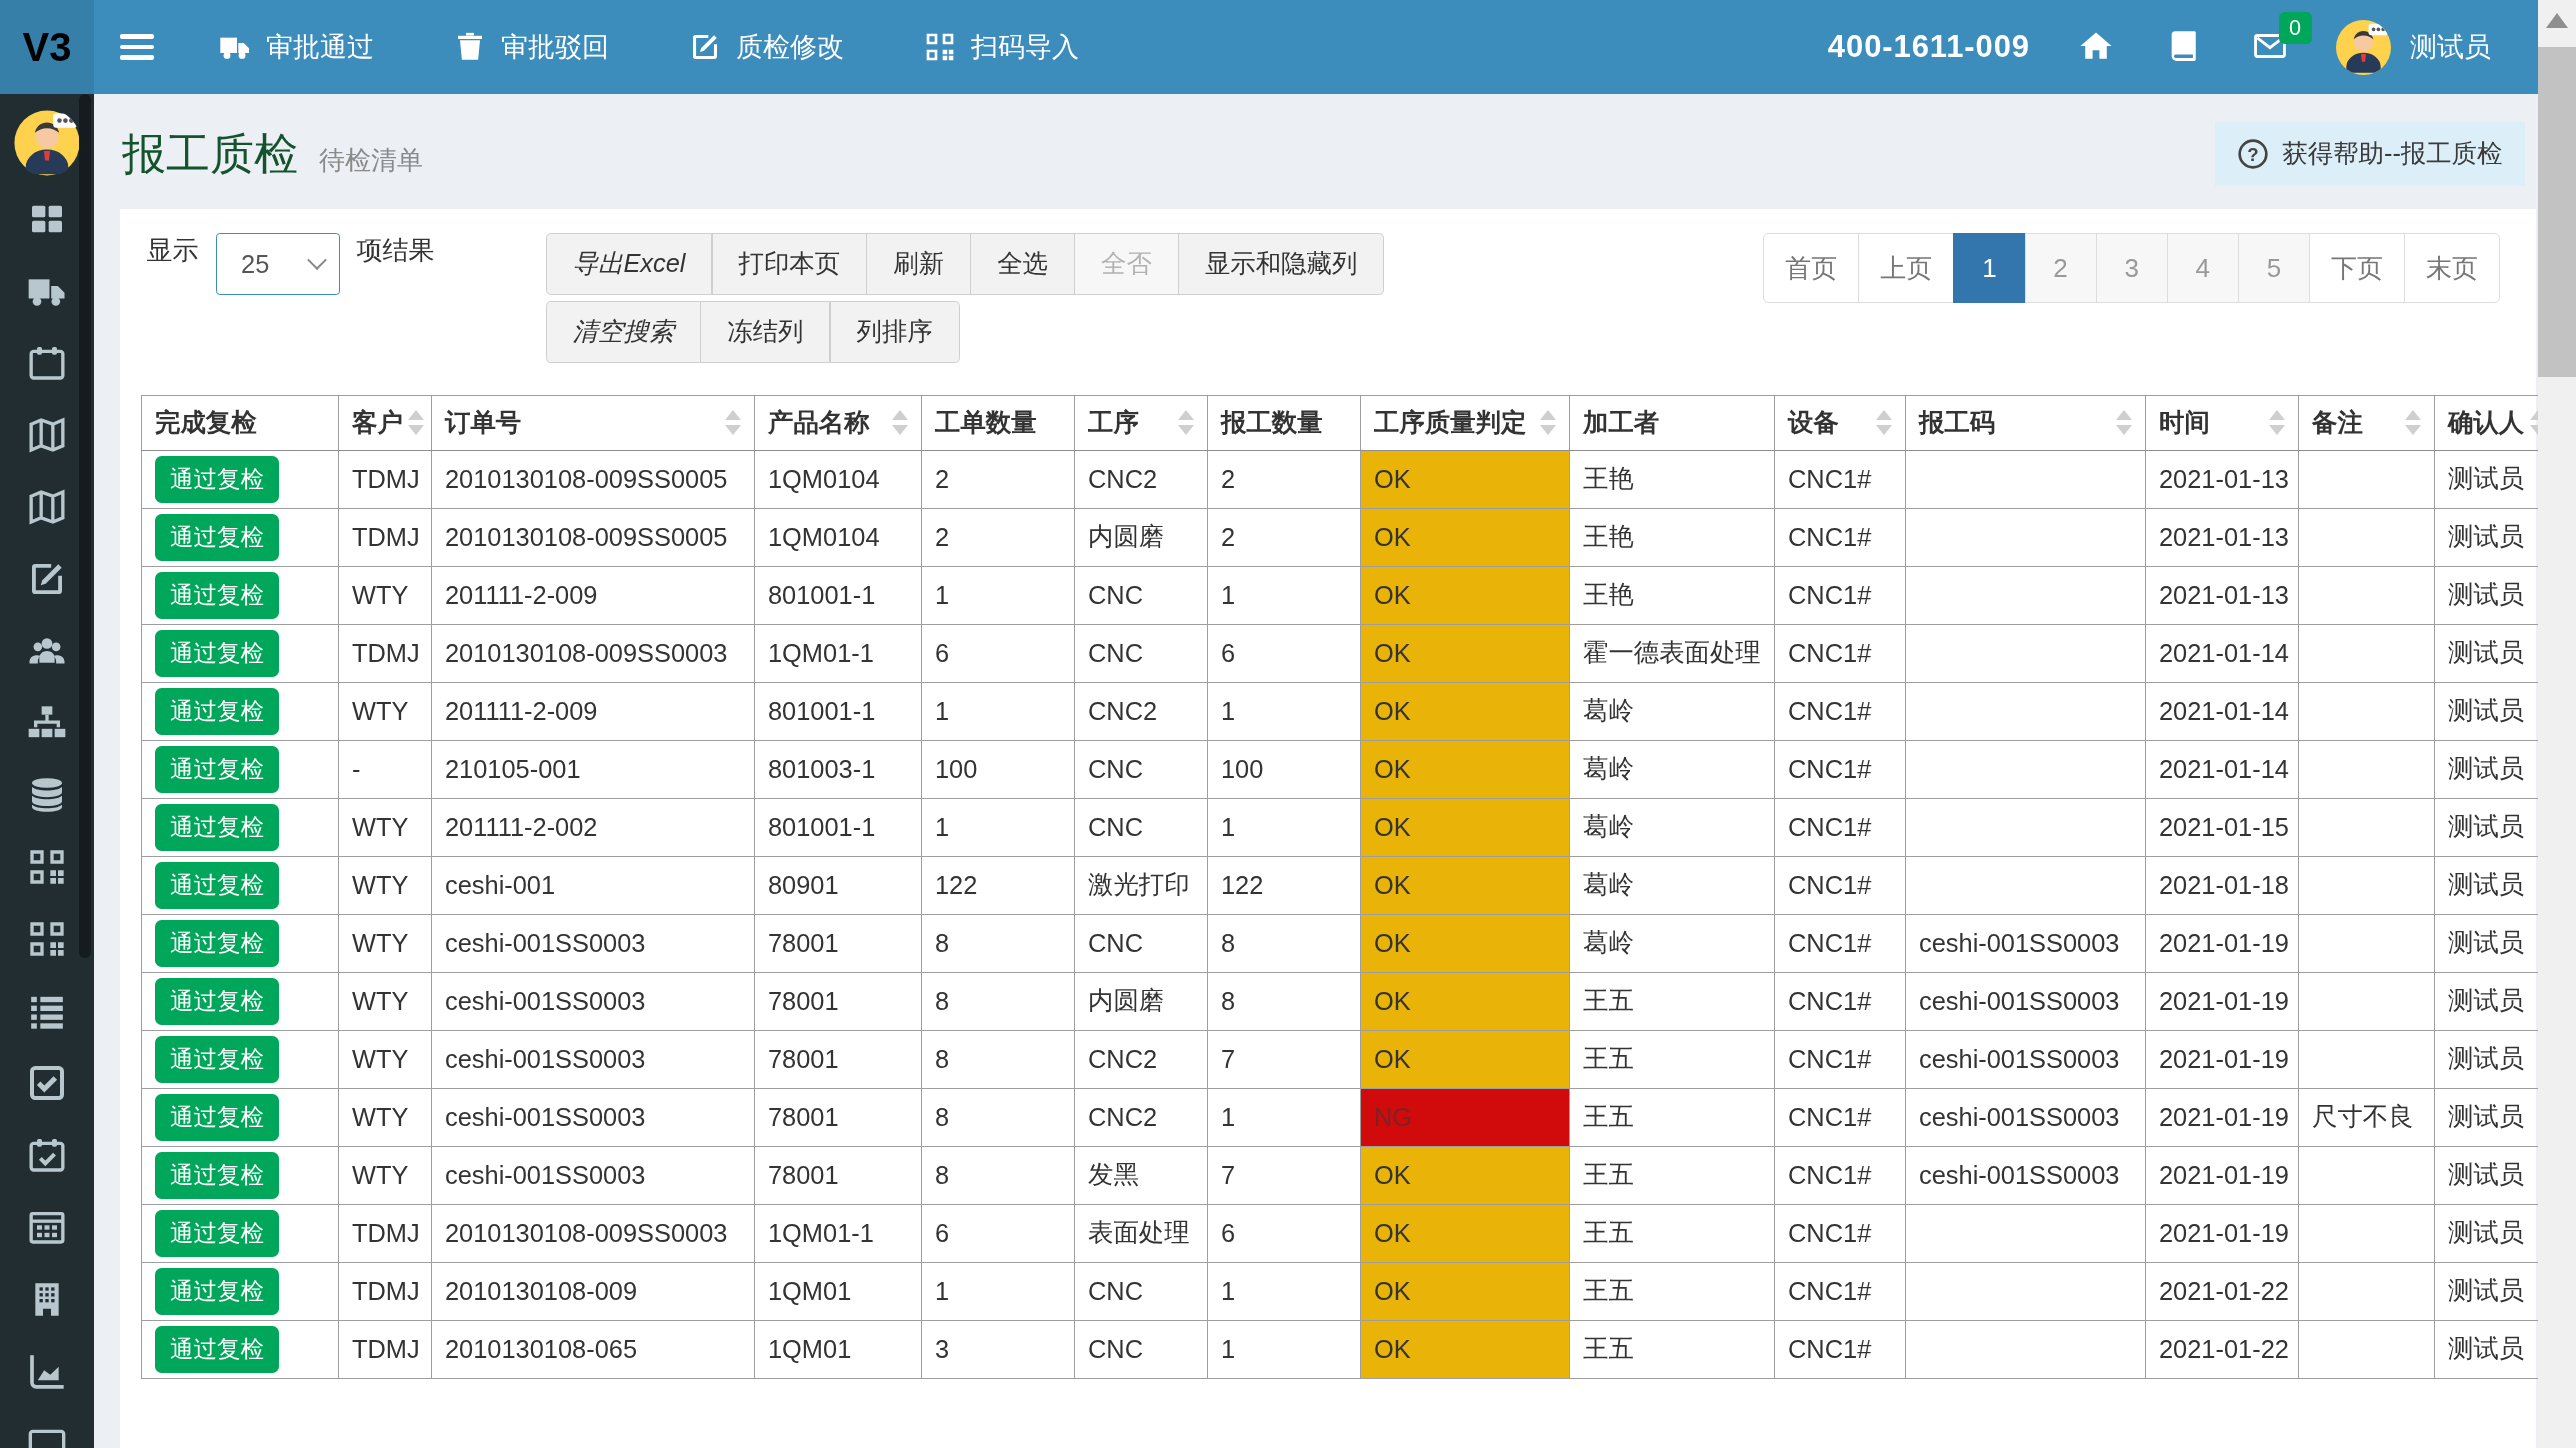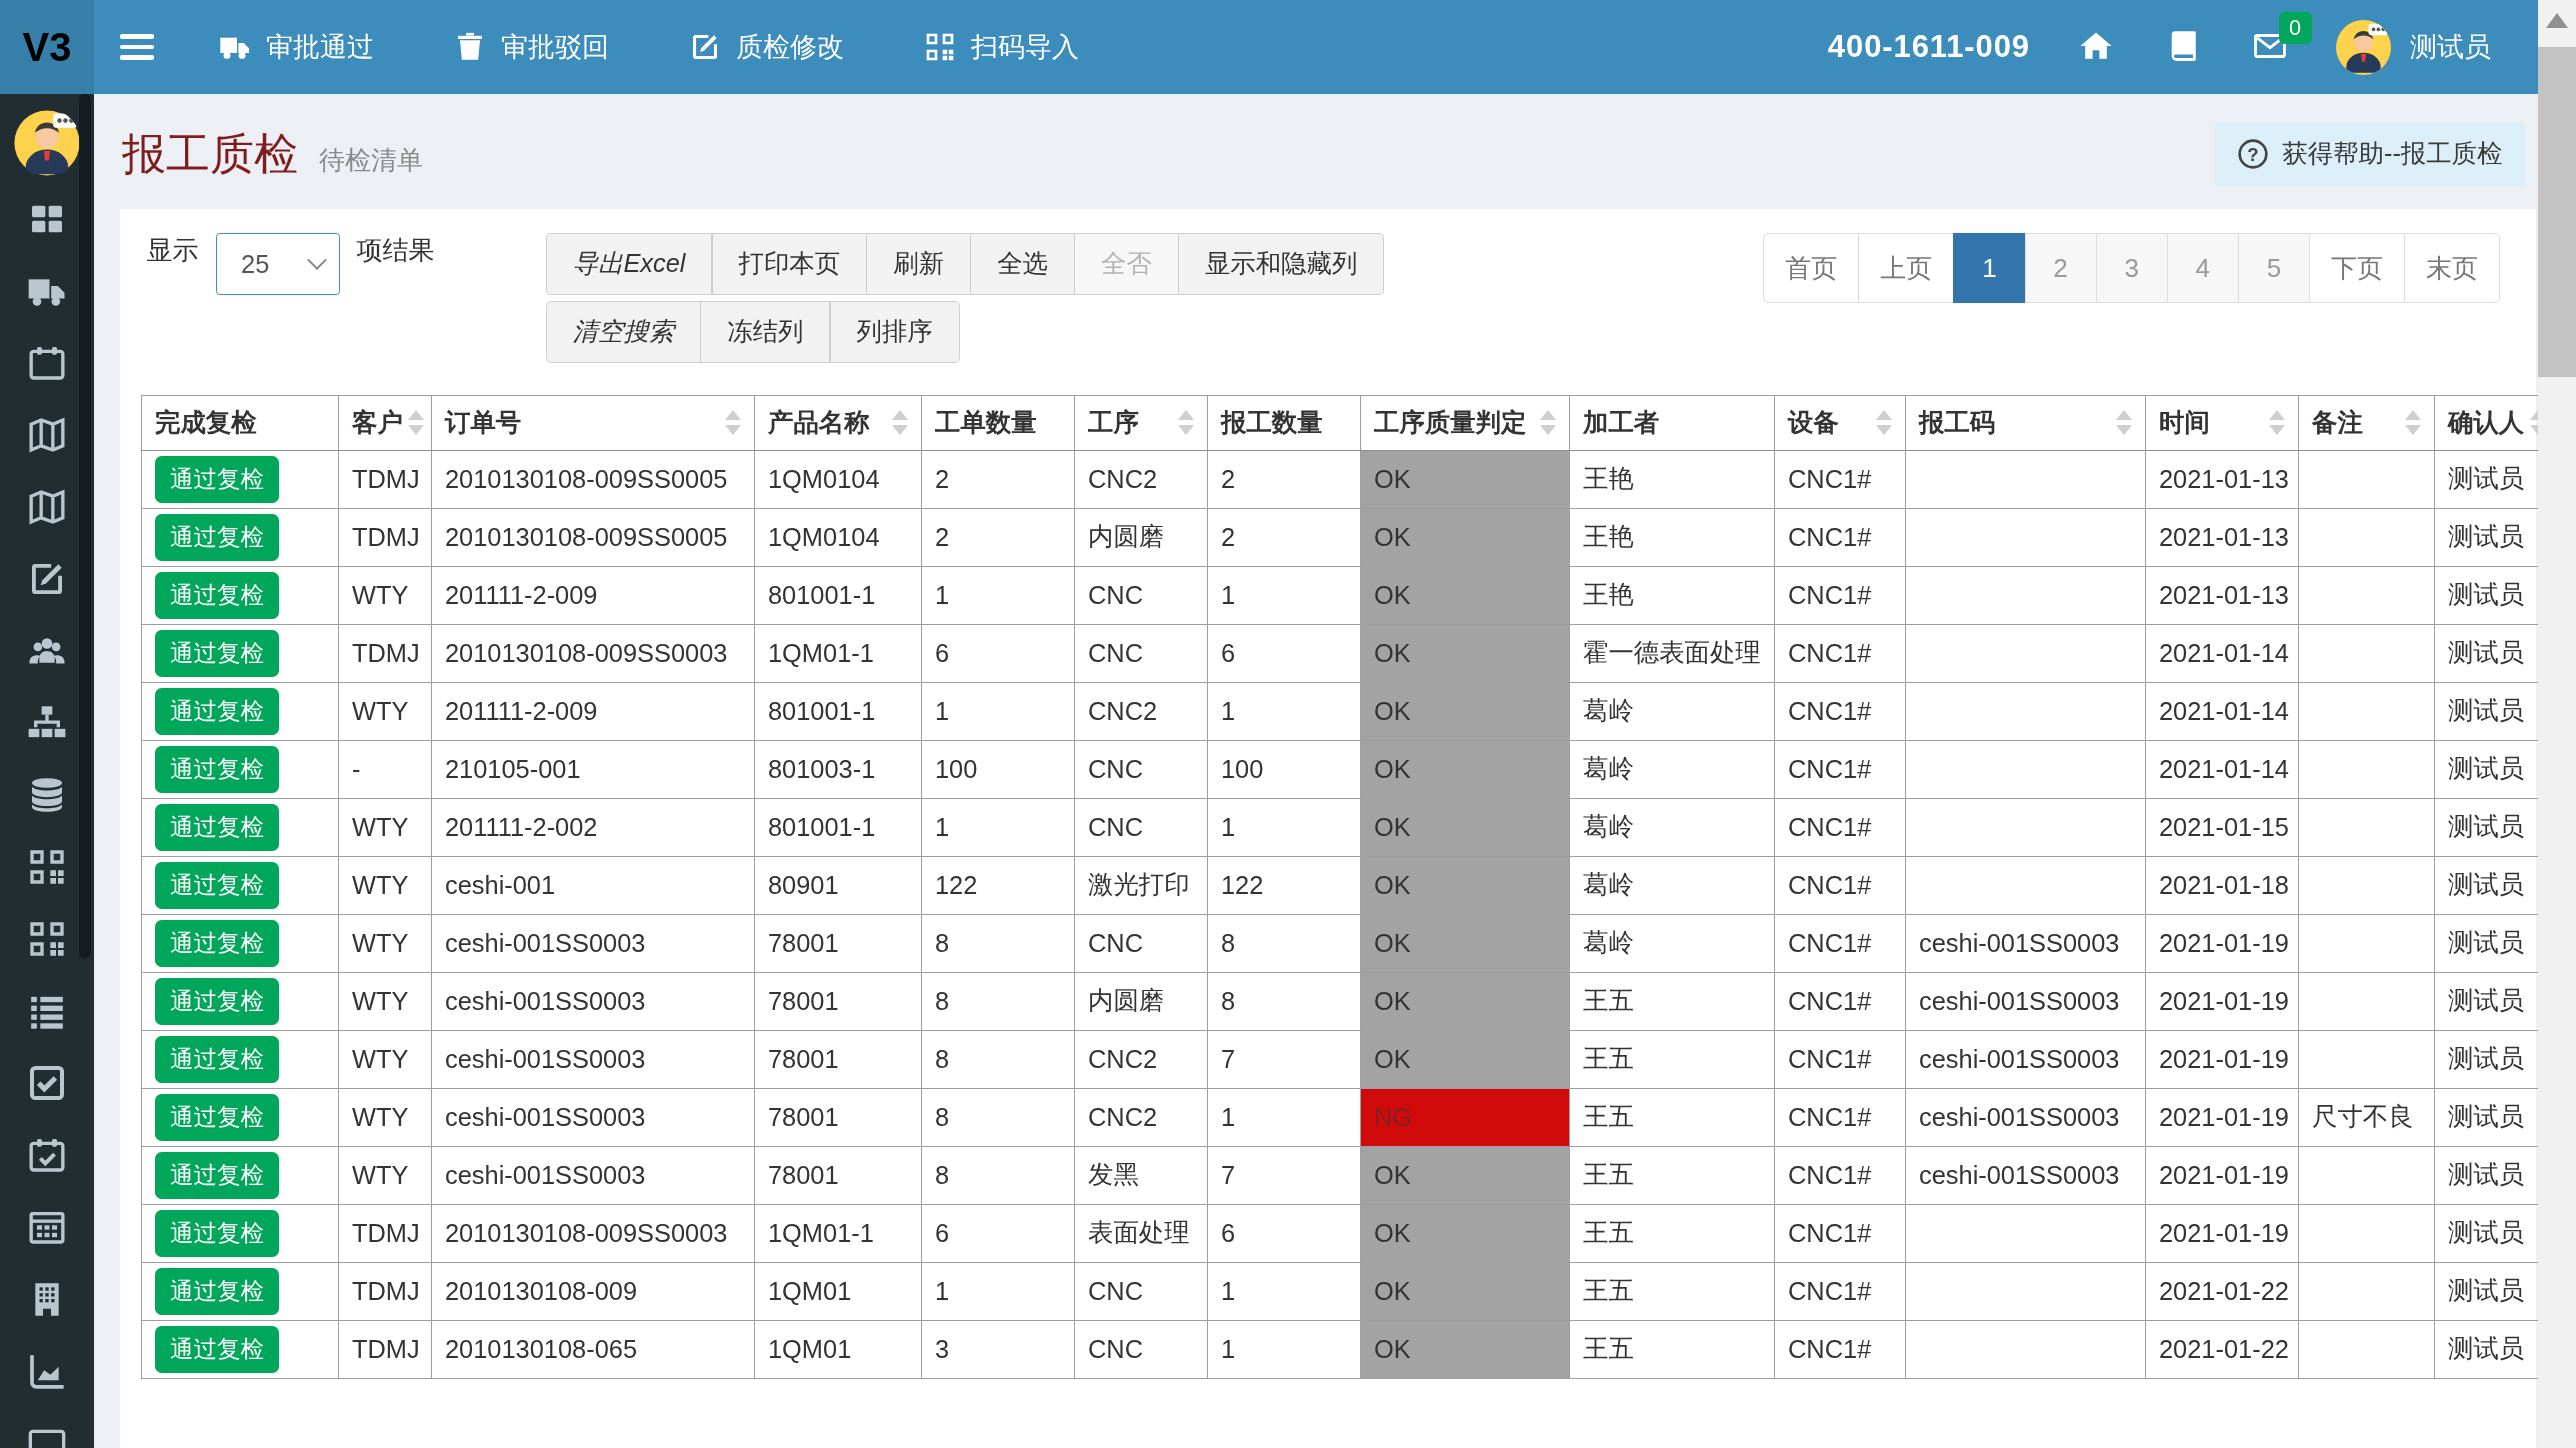--- a/index.html
+++ b/index.html
@@ -26,21 +26,21 @@
 
   
   .sidebar { position:absolute; left:0; top:94px; width:94px; bottom:0; background:#222d32; }
   .sidebar-avatar { width:68px; height:68px; margin:15px auto 5.6px; border-radius:50%; overflow:hidden; }
   .side-item { height:72px; display:flex; align-items:center; justify-content:center; color:#b8c7ce; cursor:pointer; }
   .side-scroll-thumb { position:absolute; right:2.8px; top:0; width:12.2px; height:864px; background:#141c20; border-radius:6.6px; }
 
   
   .main { position:absolute; left:94px; top:94px; width:2444px; bottom:0; }
   .page-header { display:flex; align-items:center; padding:28px 13px 22.6px 28px; }
-  .page-title { font-size:44px; font-weight:500; color:#7f1d1d; }
+  .page-title { font-size:44px; font-weight:500; color:#14532d; }
   .page-subtitle { font-size:26px; color:#8a8a8a; margin-left:21px; padding-top:13px; }
   .help-btn { margin-left:auto; display:flex; align-items:center; gap:13px; background:#dceef8; color:#3a3a3a; font-size:25.4px; padding:15px 22.6px; cursor:pointer; }
   .help-btn .icon { color:#444; }
 
   .panel { margin-left:26px; margin-right:1.9px; background:#fff; padding:24.5px 21px; min-height:1318px; }
   .instruction { font-size:27px; color:#333; margin:5.6px 0 28px 5.6px; }
 
   .controls { display:flex; align-items:flex-start; }
   .show-group { display:flex; gap:17px; height:62px; margin-left:5.6px; font-size:26px; }
   .page-size { width:124px; height:62px; border:1.9px solid #3c8dbc; border-radius:3.8px; display:flex; align-items:center; justify-content:space-between; padding:0 15px 0 24.5px; font-size:25.4px; color:#555; cursor:pointer; background:#fff; }
@@ -65,21 +65,21 @@
   table { border-collapse:collapse; table-layout:fixed; width:2414px; }
   th,td { border:0.9px solid #9e9e9e; font-size:25.4px; color:#333; padding:0 13px; white-space:nowrap; overflow:hidden; text-align:left; vertical-align:middle; }
   th { height:55px; font-weight:bold; border-bottom:1.9px solid #8d8d8d; }
   td { height:58px; }
   .th-inner { display:flex; align-items:center; justify-content:space-between; gap:5.6px; }
   .sort { display:flex; flex-direction:column; }
   .sort i { display:block; width:0; height:0; border-left:8.5px solid transparent; border-right:8.5px solid transparent; }
   .sort .up { border-bottom:10.4px solid #cfcfcf; margin-bottom:4.7px; }
   .sort .dn { border-top:10.4px solid #cfcfcf; }
   .pass-btn { display:inline-block; background:#00a65a; color:#fff; font-size:23.5px; padding:7.5px 15px; border-radius:6.6px; cursor:pointer; }
-  td.judge-ok { background:#a3a3a3; }
+  td.judge-ok { background:#eab308; }
   td.judge-ng { background:#d10b0b; color:#7e2222; }
 
   
   .scrollbar { position:absolute; right:0; top:0; width:38px; height:1448px; background:#f0f0f0; }
   .scroll-up { position:absolute; top:13px; left:7.5px; width:0; height:0; border-left:11.3px solid transparent; border-right:11.3px solid transparent; border-bottom:15px solid #8f8f8f; }
   .scroll-thumb { position:absolute; top:47px; left:0; width:38px; height:330px; background:#c2c2c2; }
 </style>
 </head>
 <body>
 

